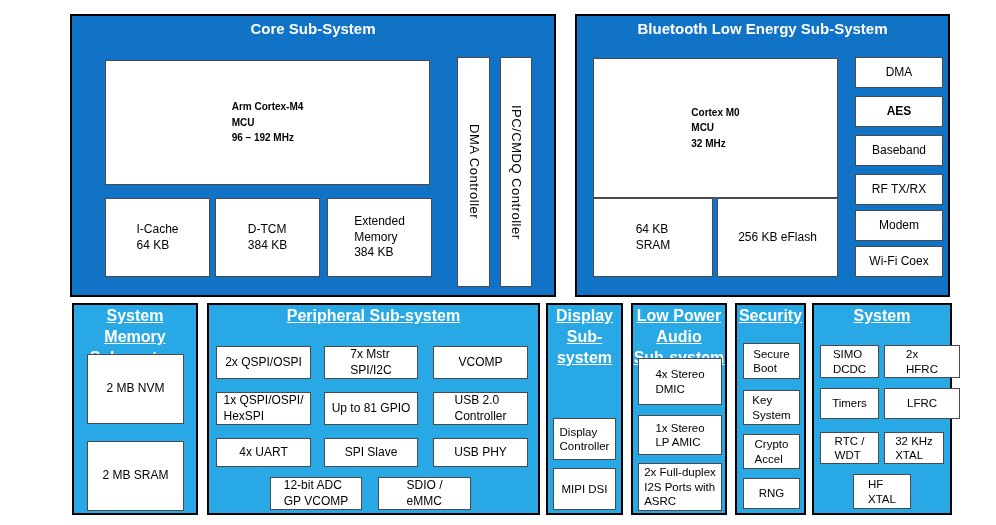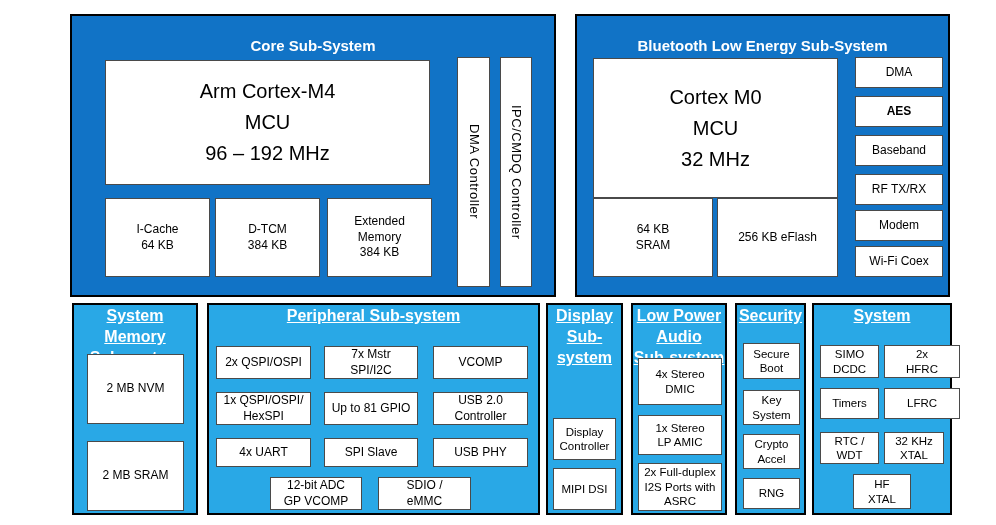--- a/index.html
+++ b/index.html
@@ -20,30 +20,30 @@
   .panel{
     position:absolute;box-sizing:border-box;
     border:2px solid var(--panel-border);
   }
   .dark{background:var(--dark);}
   .light{background:var(--light);}
   .ptitle{
     color:var(--title);font-weight:bold;text-align:center;
     white-space:pre-line;line-height:1.32;
   }
-  .ptitle.big{font-size:15px;padding-top:20px;}
+  .ptitle.big{font-size:15px;padding-top:3px;}
   .ptitle.small{font-size:16px;text-decoration:underline;}
   .wbox{
     position:absolute;box-sizing:border-box;background:var(--box-bg);
     border:1.5px solid var(--box-border);
     display:flex;align-items:center;justify-content:center;
-    text-align:center;white-space:pre-line;
+    text-align:left;white-space:pre-line;
     font-size:12px;line-height:1.3;color:var(--text);
   }
-  .wbox.lg{font-size:20px;line-height:1.55;}
+  .wbox.lg{font-size:10px;line-height:1.55;font-weight:bold;}
   .wbox.sm{font-size:11.5px;line-height:1.25;}
   .wbox.bold{font-weight:bold;}
   .wbox.vert{writing-mode:vertical-rl;font-size:13px;letter-spacing:.5px;}
 </style>
 </head>
 <body>
 
 <div class="stage">
 
   <section class="panel dark" style="left:70px;top:14px;width:486px;height:283px">

